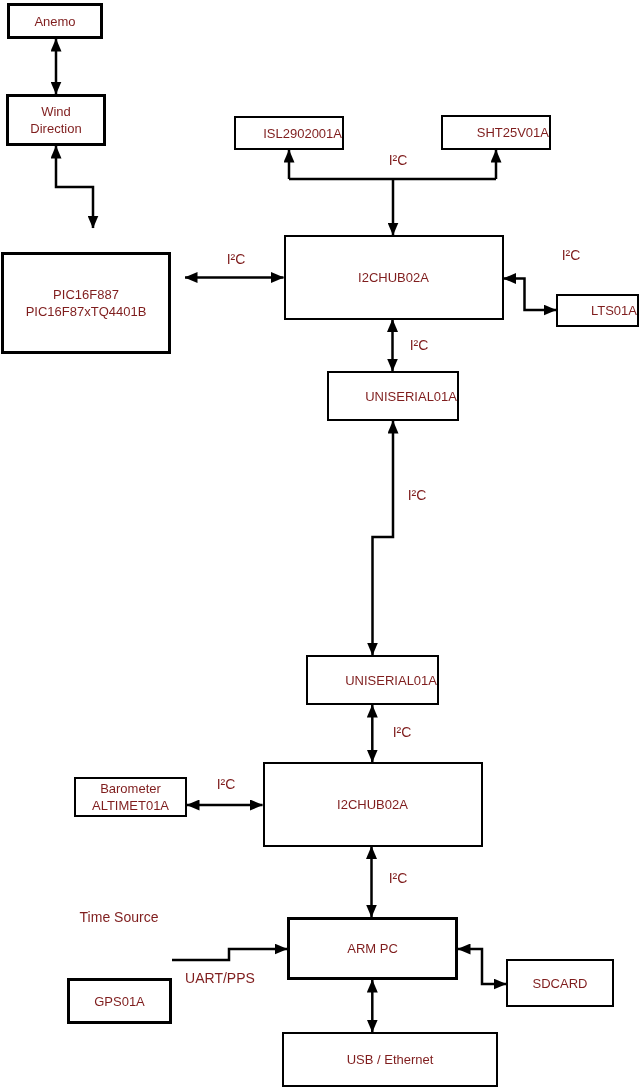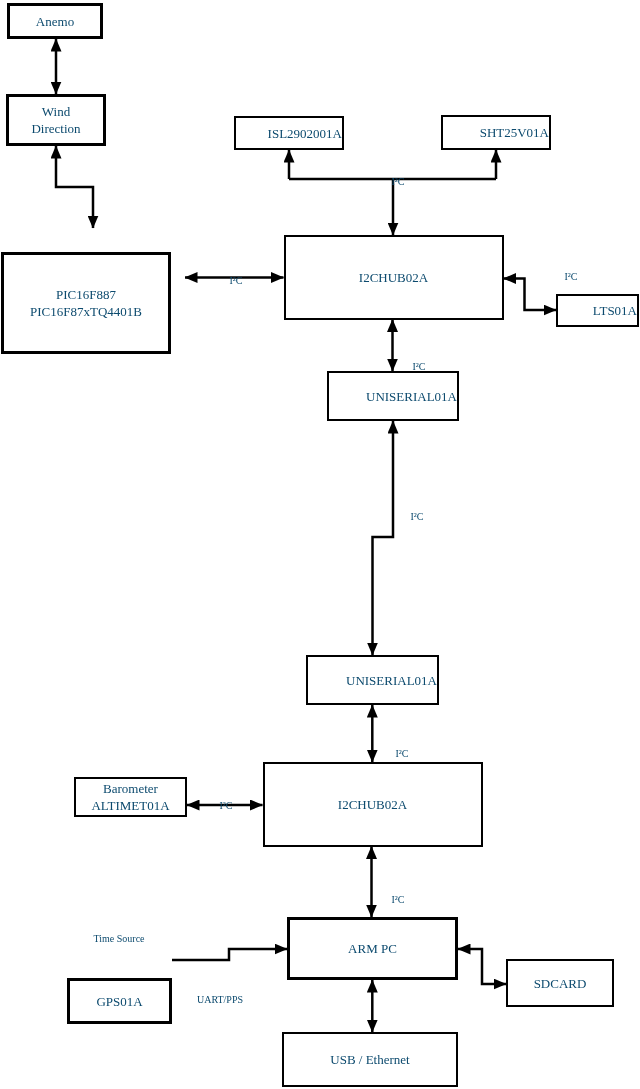--- a/index.html
+++ b/index.html
@@ -1,34 +1,33 @@
 <!DOCTYPE html>
 <html><head>
 <meta charset="utf-8">
 <style>
   html,body{margin:0;padding:0;background:#ffffff;}
   .canvas{
     position:relative;width:640px;height:1089px;background:#ffffff;
-    font-family:Liberation Serif, serif;color:#0c4a6e;
+    font-family:Liberation Sans, sans-serif;color:#7f1d1d;
     overflow:hidden;
   }
   .connectors{position:absolute;left:0;top:0;width:640px;height:1089px;}
   .connectors path{stroke:#000000;stroke-width:2.5;fill:none;}
   .node{
     position:absolute;box-sizing:border-box;background:#ffffff;
     display:flex;flex-direction:column;align-items:center;justify-content:center;
     text-align:center;font-size:13px;line-height:17px;white-space:nowrap;
   }
   .b2{border:2px solid #000;align-items:flex-end;}
   .b25{border:2.5px solid #000;}
   .b3{border:3px solid #000;}
   .lbl{
-    position:absolute;font-size:10px;line-height:15px;white-space:nowrap;
+    position:absolute;font-size:14px;line-height:15px;white-space:nowrap;
     transform:translate(-50%,-50%);
-    margin-top:21px;
   }
 </style>
 </head>
 <body>
 
 <div class="canvas">
 
   <svg class="connectors" width="640" height="1089" viewBox="0 0 640 1089" xmlns="http://www.w3.org/2000/svg">
     <defs>
       <marker id="arrow" viewBox="0 0 13 11" refX="12.5" refY="5.5" markerWidth="13" markerHeight="11" markerUnits="userSpaceOnUse" orient="auto-start-reverse">
@@ -108,21 +107,21 @@
   </div>
 
   <div class="node b3" style="left:67px;top:978px;width:105px;height:46px;">
     <span>GPS01A</span>
   </div>
 
   <div class="node b25" style="left:506px;top:959px;width:108px;height:48px;">
     <span>SDCARD</span>
   </div>
 
-  <div class="node b25" style="left:282px;top:1032px;width:176px;height:55px;">
+  <div class="node b25" style="left:282px;top:1032px;width:216px;height:55px;">
     <span>USB / Ethernet</span>
   </div>
 
   <div class="lbl" style="left:236px;top:259px;">I²C</div>
   <div class="lbl" style="left:398px;top:160px;">I²C</div>
   <div class="lbl" style="left:571px;top:255px;">I²C</div>
   <div class="lbl" style="left:419px;top:345px;">I²C</div>
   <div class="lbl" style="left:417px;top:495px;">I²C</div>
   <div class="lbl" style="left:402px;top:732px;">I²C</div>
   <div class="lbl" style="left:226px;top:784px;">I²C</div>

